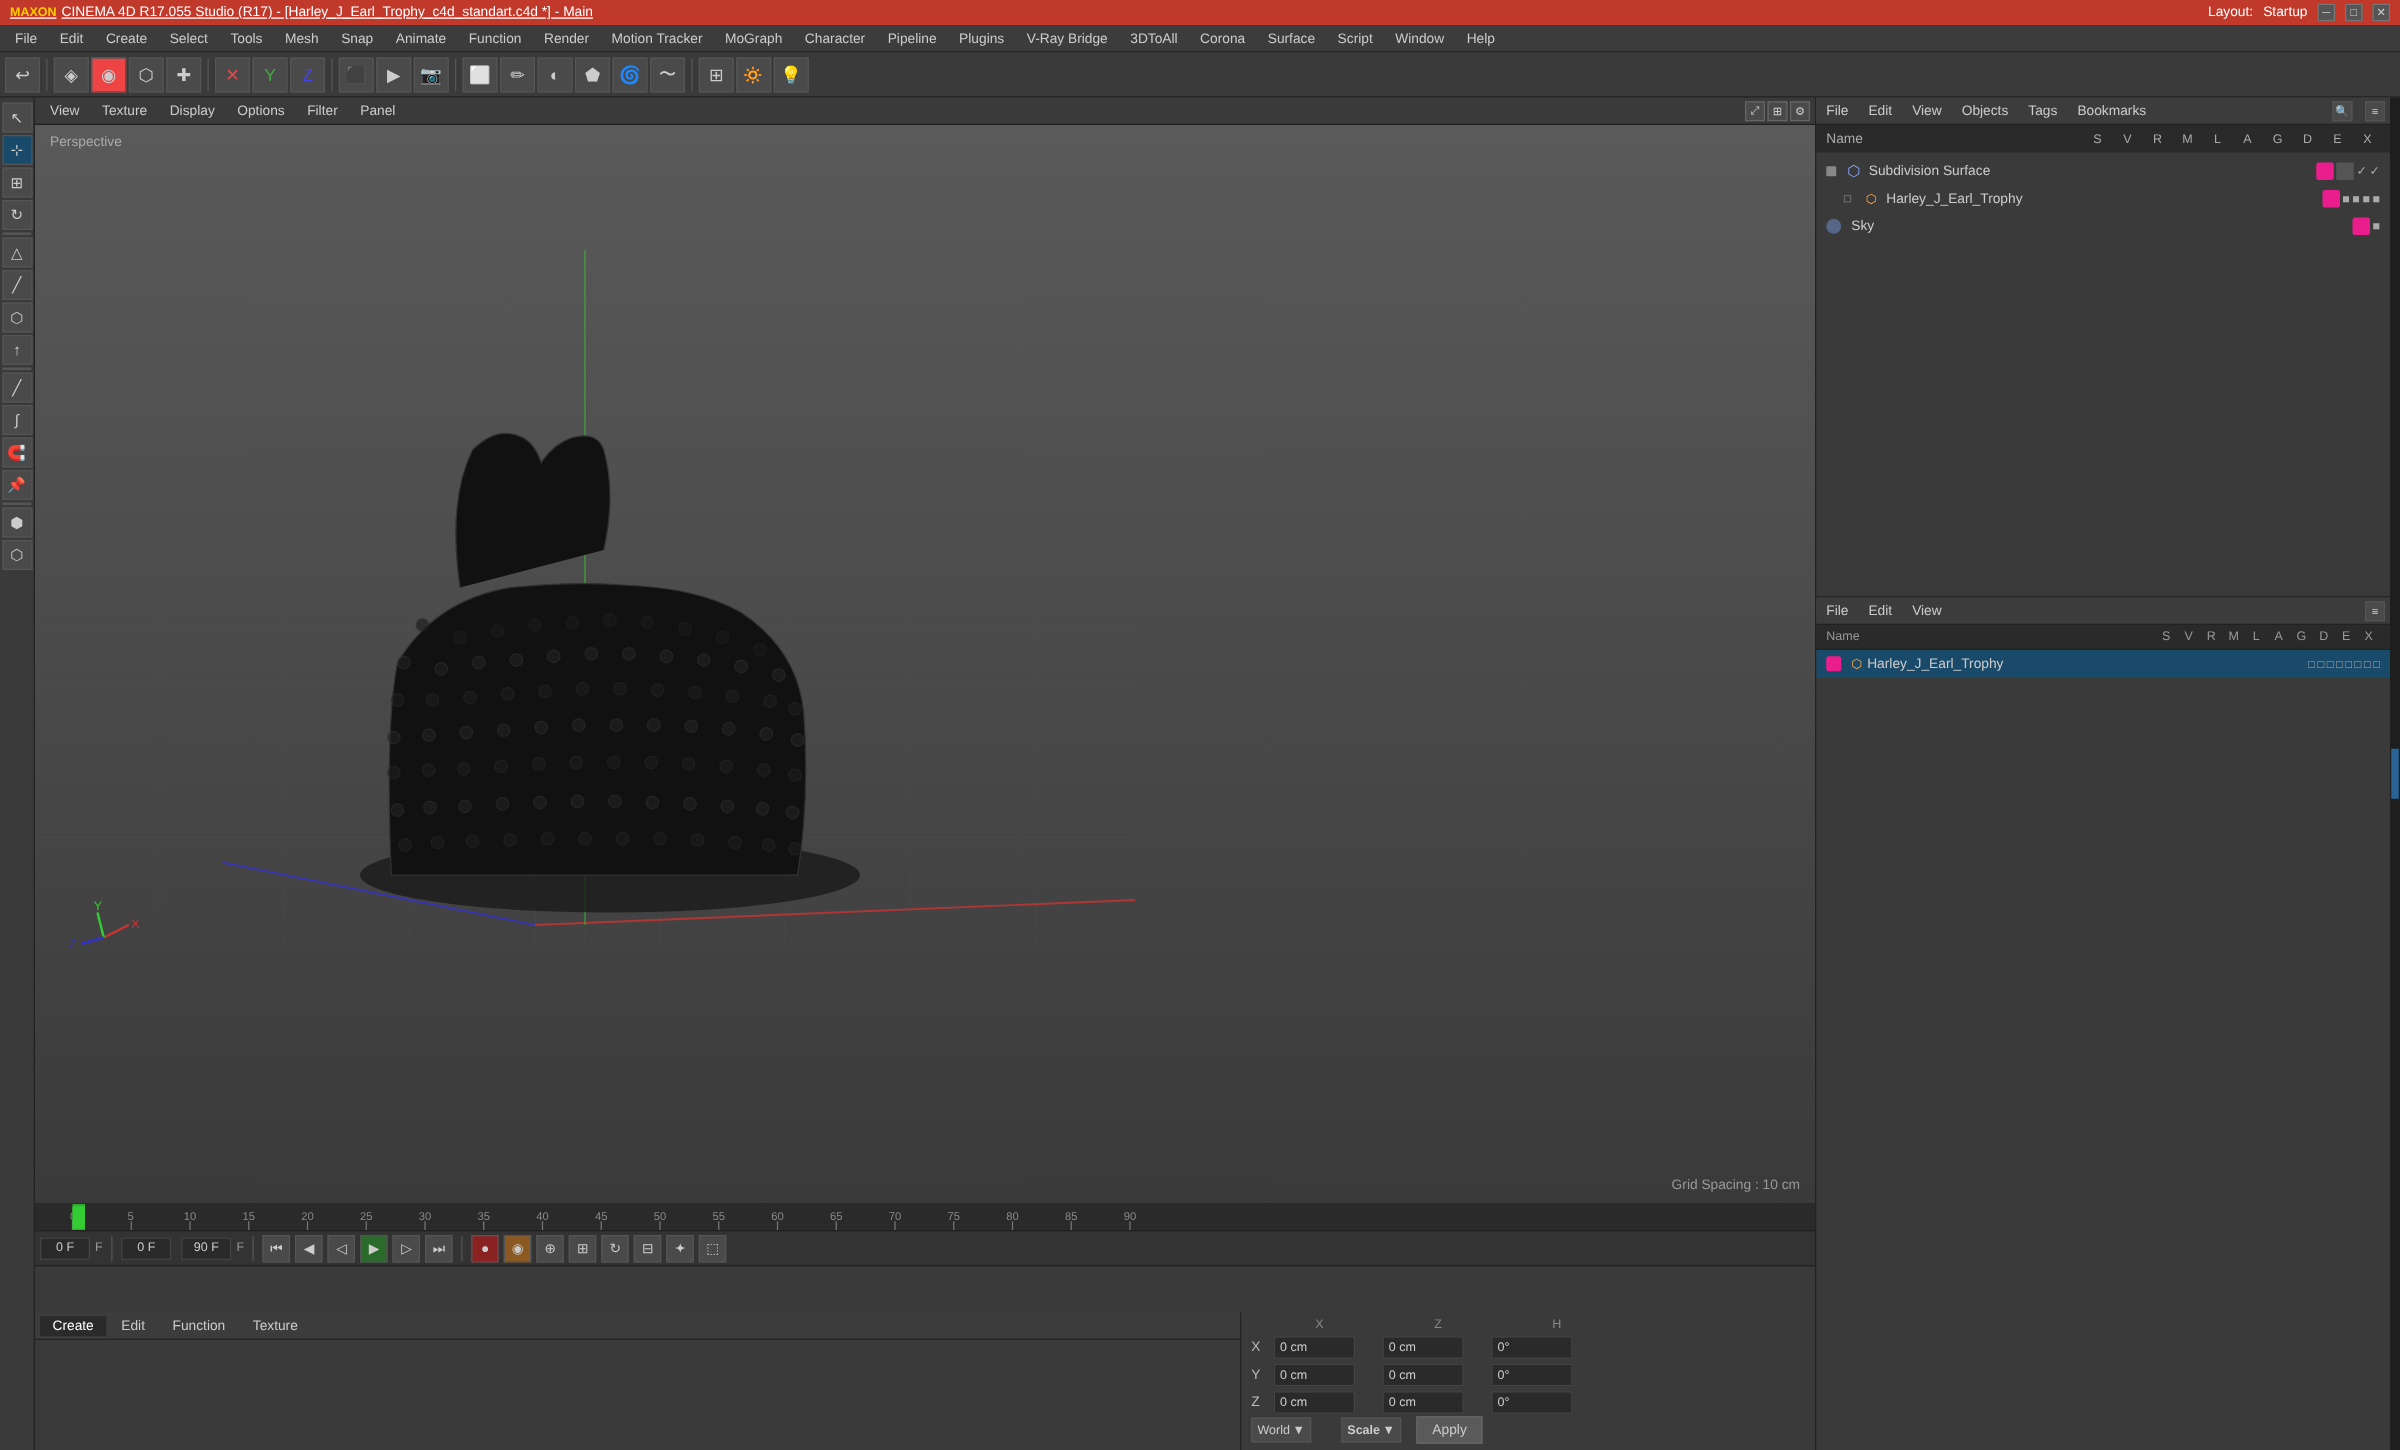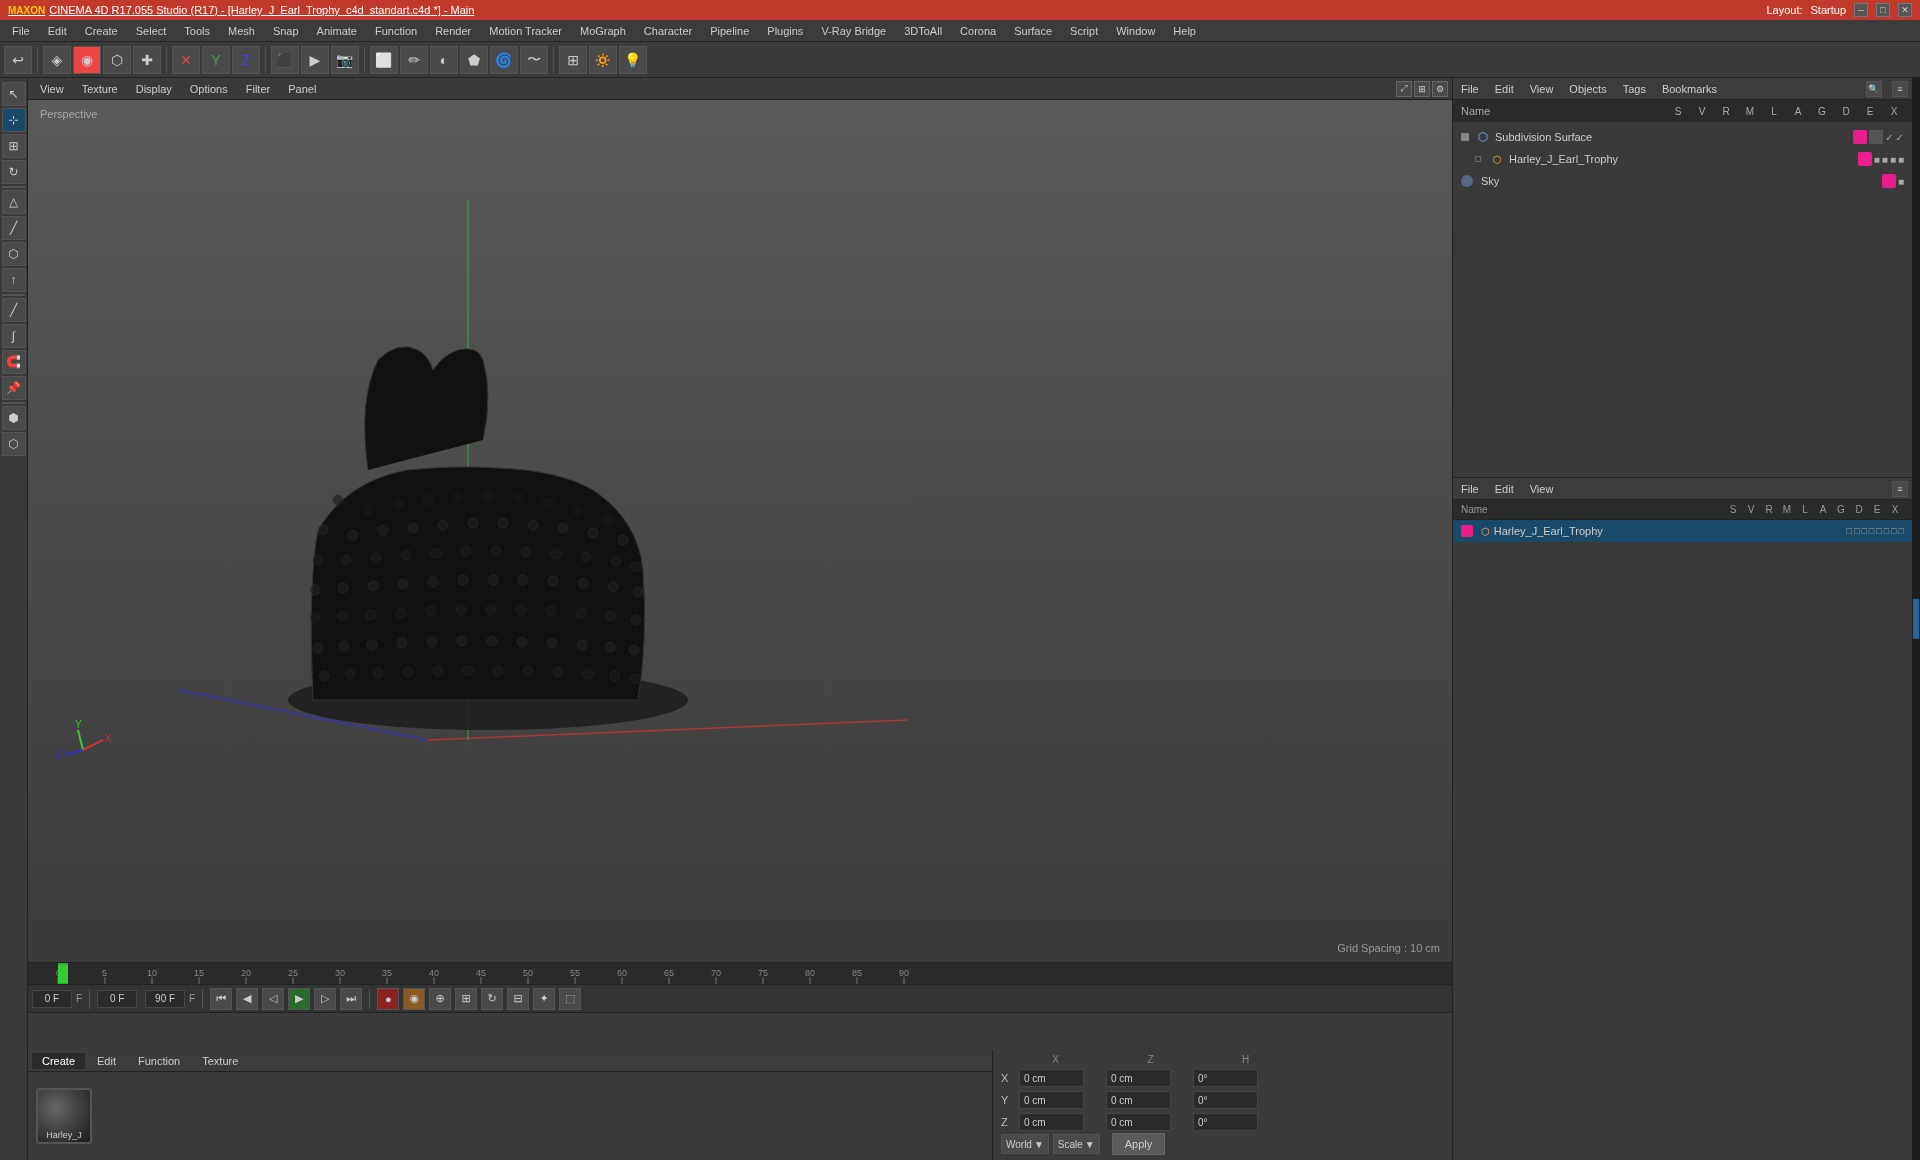--- a/index.html
+++ b/index.html
@@ -580,25 +580,20 @@
 
       <div id="bottom-full">
 
         <div id="mat-section">
           <div id="bottom-tabs">
             <span class="bottom-tab active">Create</span>
             <span class="bottom-tab">Edit</span>
             <span class="bottom-tab">Function</span>
             <span class="bottom-tab">Texture</span>
           </div>
-          <div id="bottom-content">
-            <div id="material-thumb">
-              <span class="material-label">Harley_J</span>
-            </div>
-          </div>
         </div>
 
         <div id="coord-section">
           <div style="display:flex;gap:8px;margin-bottom:2px;">
             <span style="width:14px;font-size:10px;color:#777;"></span>
             <span style="font-size:10px;color:#888;width:65px;text-align:center;">X</span>
             <span style="font-size:10px;color:#777;width:14px;text-align:center;"></span>
             <span style="font-size:10px;color:#888;width:65px;text-align:center;">Z</span>
             <span style="font-size:10px;color:#777;width:14px;text-align:center;"></span>
             <span style="font-size:10px;color:#888;width:65px;text-align:center;">H</span>
@@ -625,21 +620,21 @@
             <span class="cs-sep"></span>
             <input class="cs-input" type="text" value="0 cm" style="">
             <span class="cs-sep"></span>
             <input class="cs-input" type="text" value="0°" style="">
           </div>
           <div class="coord-section-row">
             <div class="coord-dropdown">
               <span>World</span>
               <span>▼</span>
             </div>
-            <div class="coord-dropdown" style="margin-left:0;">
+            <div class="coord-dropdown" style="margin-left:20px;font-weight:bold;">
               <span>Scale</span>
               <span>▼</span>
             </div>
             <div class="apply-btn" style="margin-left:8px;">
               <span>Apply</span>
             </div>
           </div>
         </div>
       </div>
     </div>

